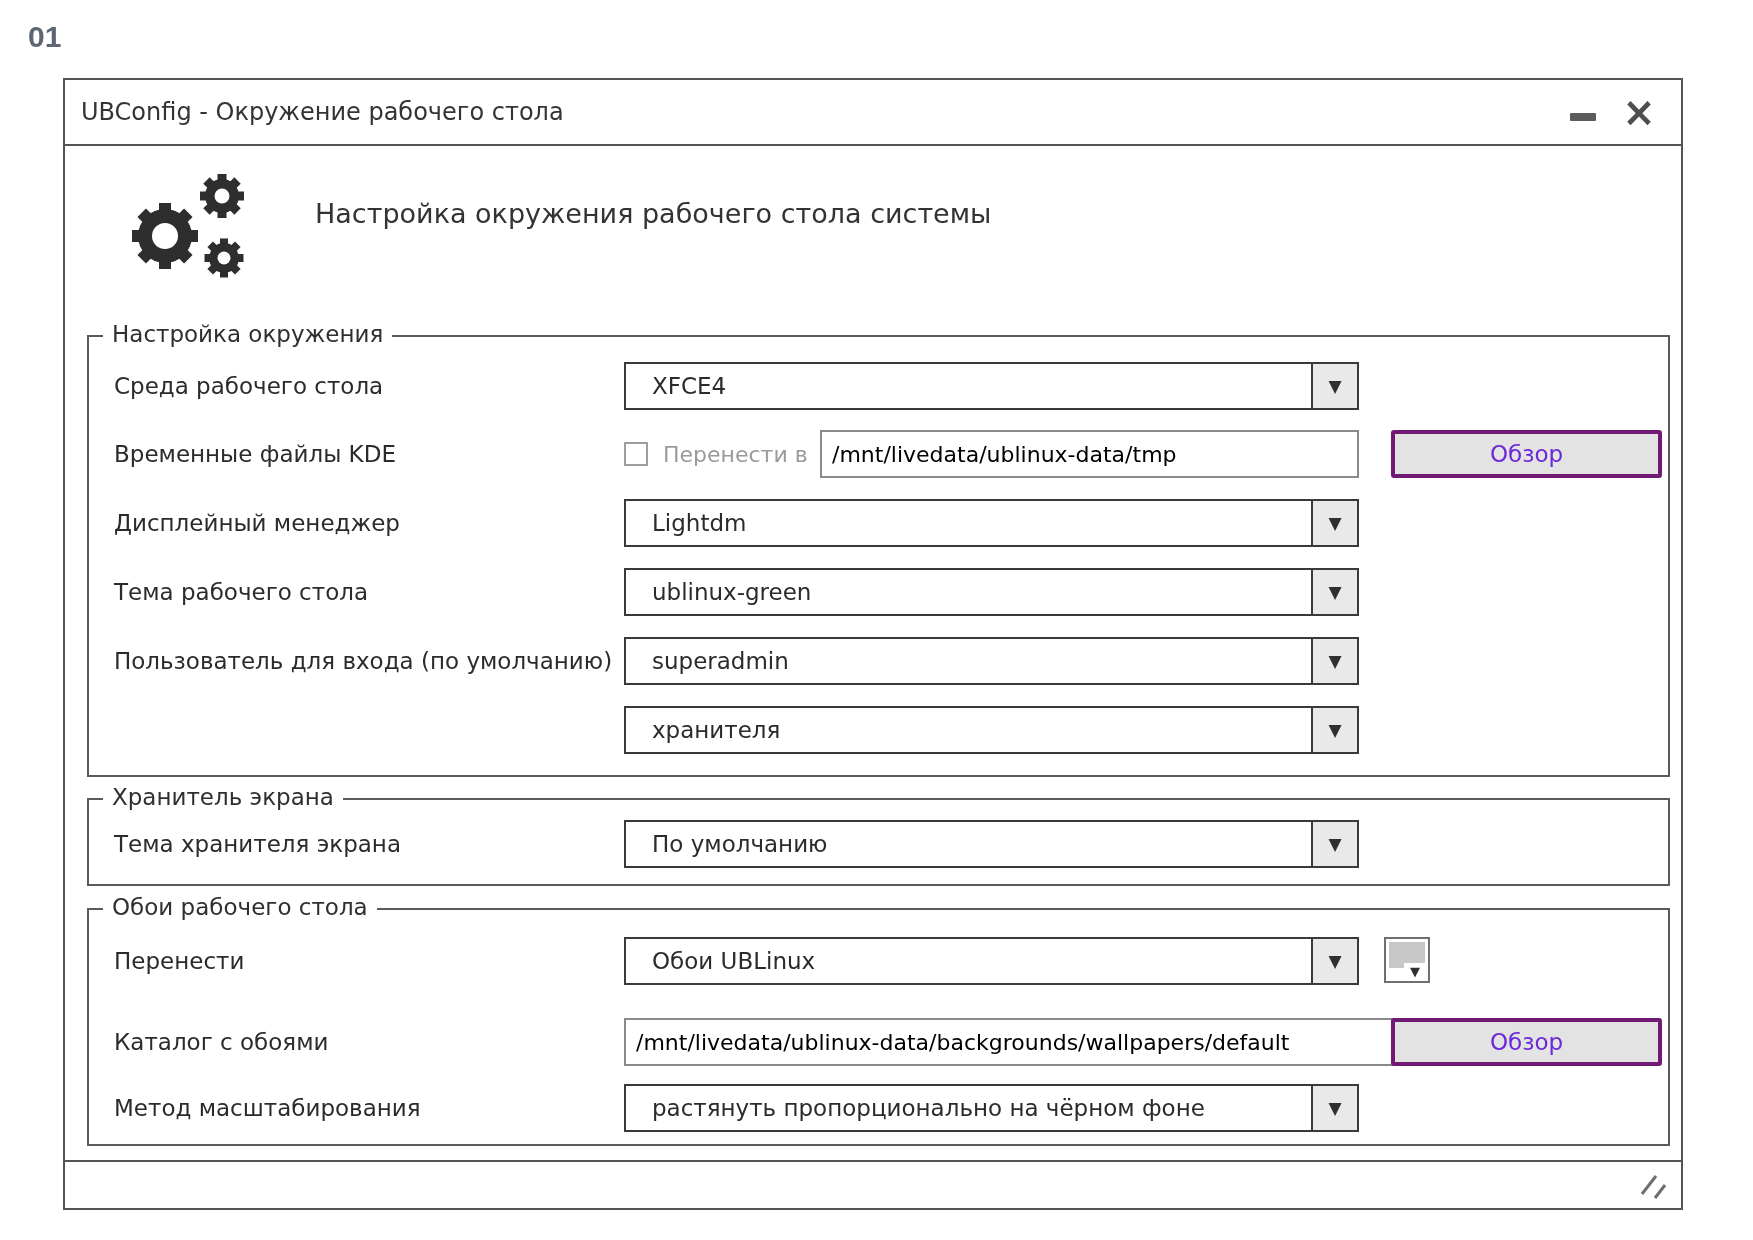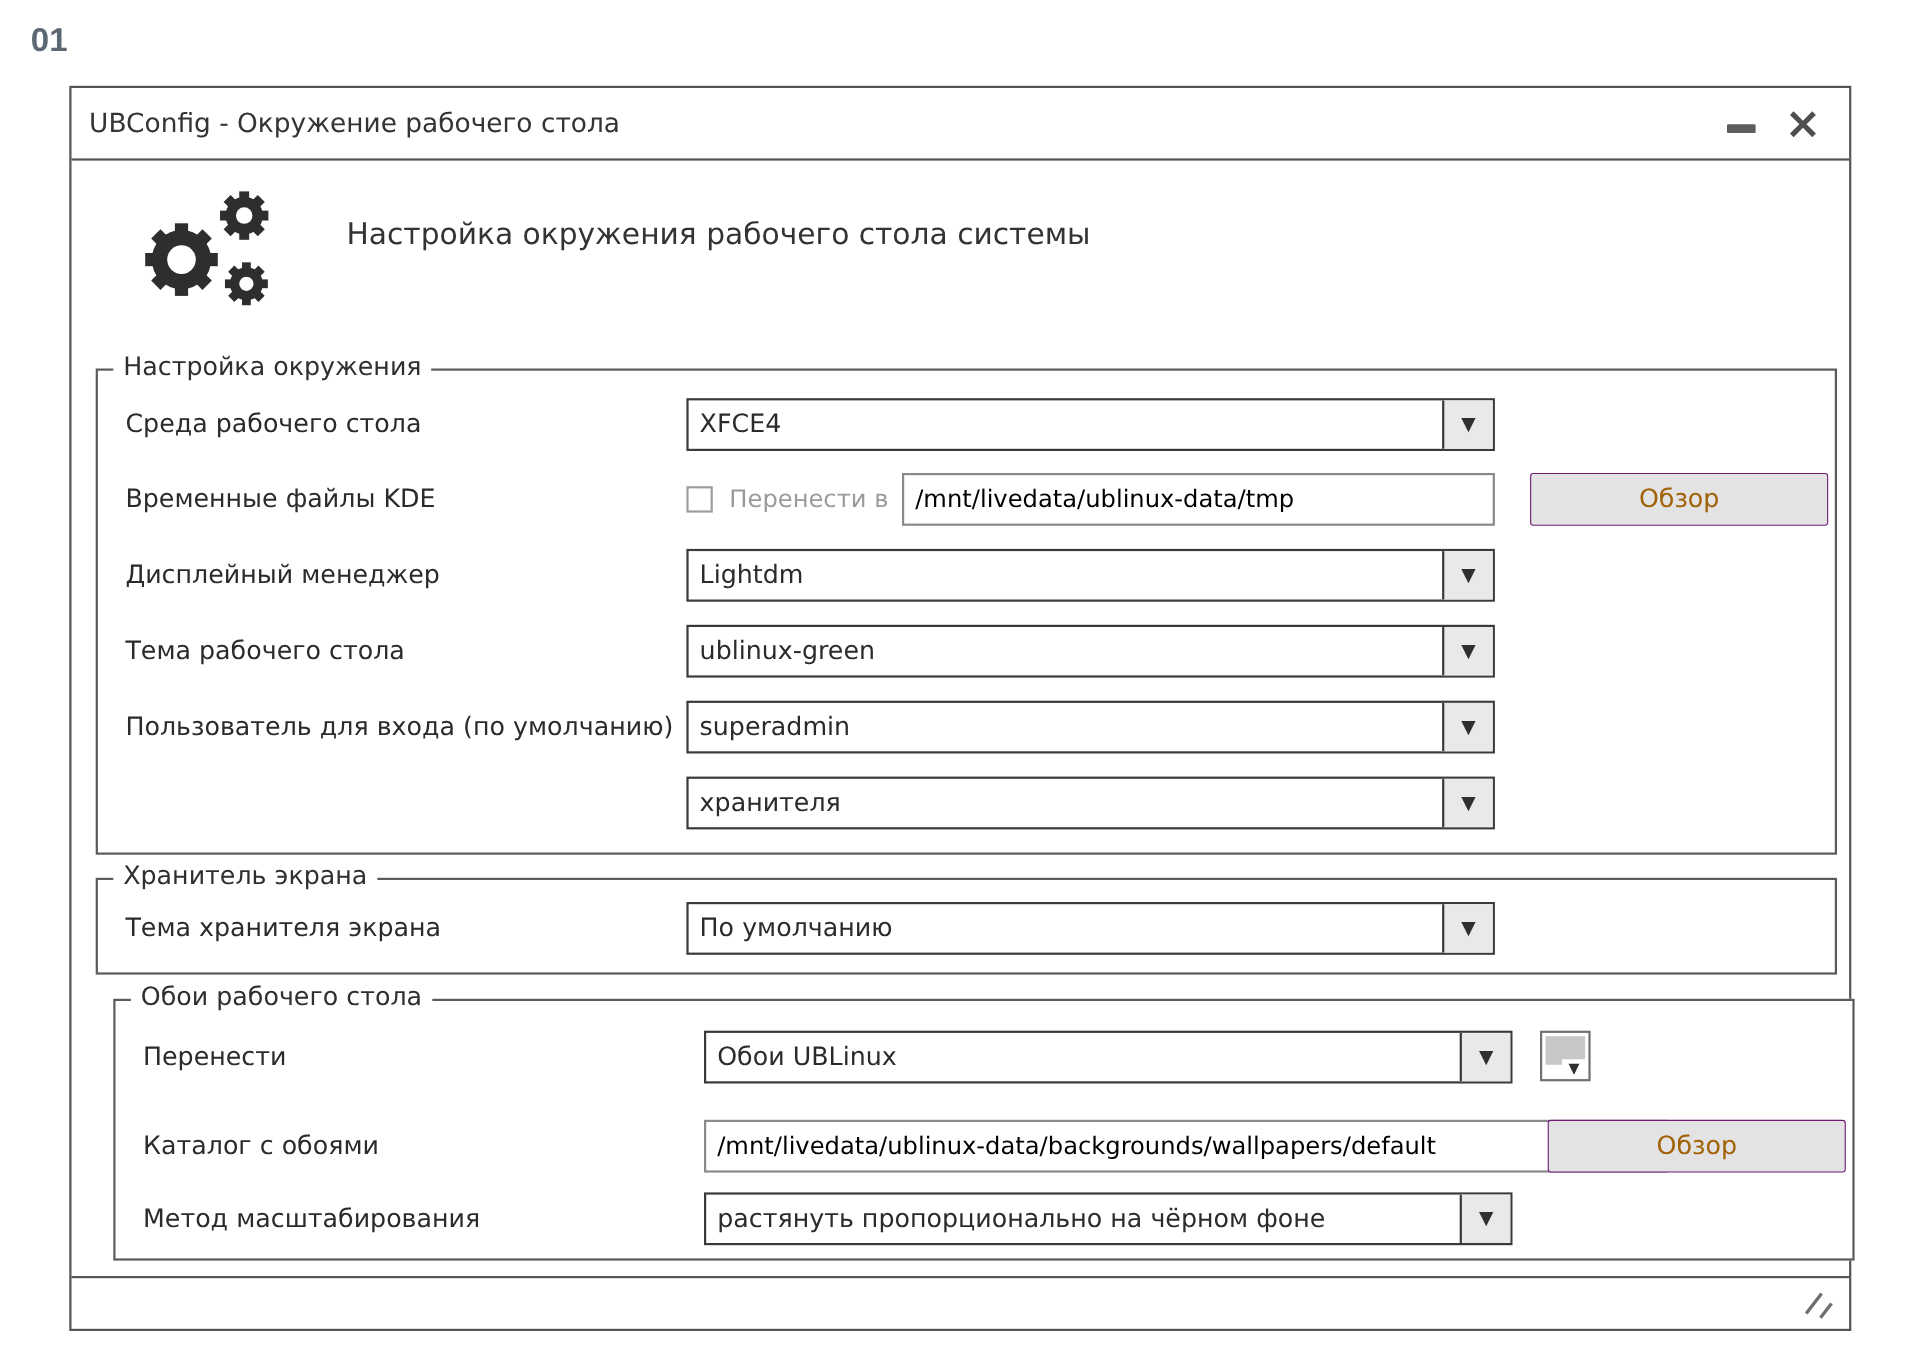--- a/index.html
+++ b/index.html
@@ -27,33 +27,33 @@
 
   .group { position:absolute; left:22px; width:1583px; border:2px solid #5a5a5a; background:#fff; }
   .legend { position:absolute; top:-16px; left:14px; background:#fff; padding:0 9px;
             font-size:23px; color:#2f2f2f; white-space:nowrap; }
 
   .lbl { position:absolute; left:25px; height:48px; display:flex; align-items:center;
          font-size:23px; color:#2b2b2b; white-space:nowrap; }
 
   .combo { position:absolute; left:535px; width:735px; height:48px; border:2px solid #3a3a3a;
            background:#fff; display:flex; }
-  .cv { flex:1; display:flex; align-items:center; padding-left:10px; font-size:23px; color:#2b2b2b;
+  .cv { flex:1; display:flex; align-items:center; padding-left:26px; font-size:23px; color:#2b2b2b;
         white-space:nowrap; overflow:hidden; }
   .ca { width:46px; border-left:2px solid #3a3a3a; background:#e9e9e9; display:flex;
         align-items:center; justify-content:center; }
   .tri { font-size:17px; color:#2f2f2f; line-height:1; }
 
   .text-field { position:absolute; height:48px; border:2px solid #8a8a8a; background:#fff;
                 display:flex; align-items:center; padding:0 10px; font-size:22px; color:#000000;
                 white-space:nowrap; overflow:hidden; }
 
   .btn { position:absolute; left:1302px; width:271px; height:48px; background:#e3e3e3;
-         border:1px solid #701a75; border-radius:3px; display:flex; align-items:center;
-         justify-content:center; font-size:23px; color:#a16207; }
+         border:4px solid #701a75; border-radius:3px; display:flex; align-items:center;
+         justify-content:center; font-size:23px; color:#6d28d9; }
 
   .checkbox { position:absolute; left:535px; width:24px; height:24px; border:2px solid #9d9d9d;
               background:#fff; }
   .chk-label { position:absolute; left:574px; height:48px; display:flex; align-items:center;
                font-size:22px; color:#9a9a9a; white-space:nowrap; }
 
   .swatch-btn { position:absolute; left:1295px; width:46px; height:46px; border:2px solid #6f6f6f;
                 background:#fff; }
   .swatch { position:absolute; left:3px; top:3px; right:3px; bottom:13px; background:#c7c7c7; }
   .swatch-corner { position:absolute; right:2px; bottom:1px; width:22px; height:17px; background:#fff;
@@ -180,21 +180,21 @@
 
       <div class="lbl" style="top:20px">Тема хранителя экрана</div>
       <div class="combo" style="top:20px">
         <span class="cv">По умолчанию</span>
         <span class="ca">
           <span class="tri">▼</span>
         </span>
       </div>
     </div>
 
-    <div class="group" style="top:762px; height:238px;margin-left:16px;">
+    <div class="group" style="top:762px; height:238px;">
       <span class="legend">Обои рабочего стола</span>
 
       <div class="lbl" style="top:27px">Перенести</div>
       <div class="combo" style="top:27px">
         <span class="cv">Обои UBLinux</span>
         <span class="ca">
           <span class="tri">▼</span>
         </span>
       </div>
       <div class="swatch-btn" style="top:27px">

